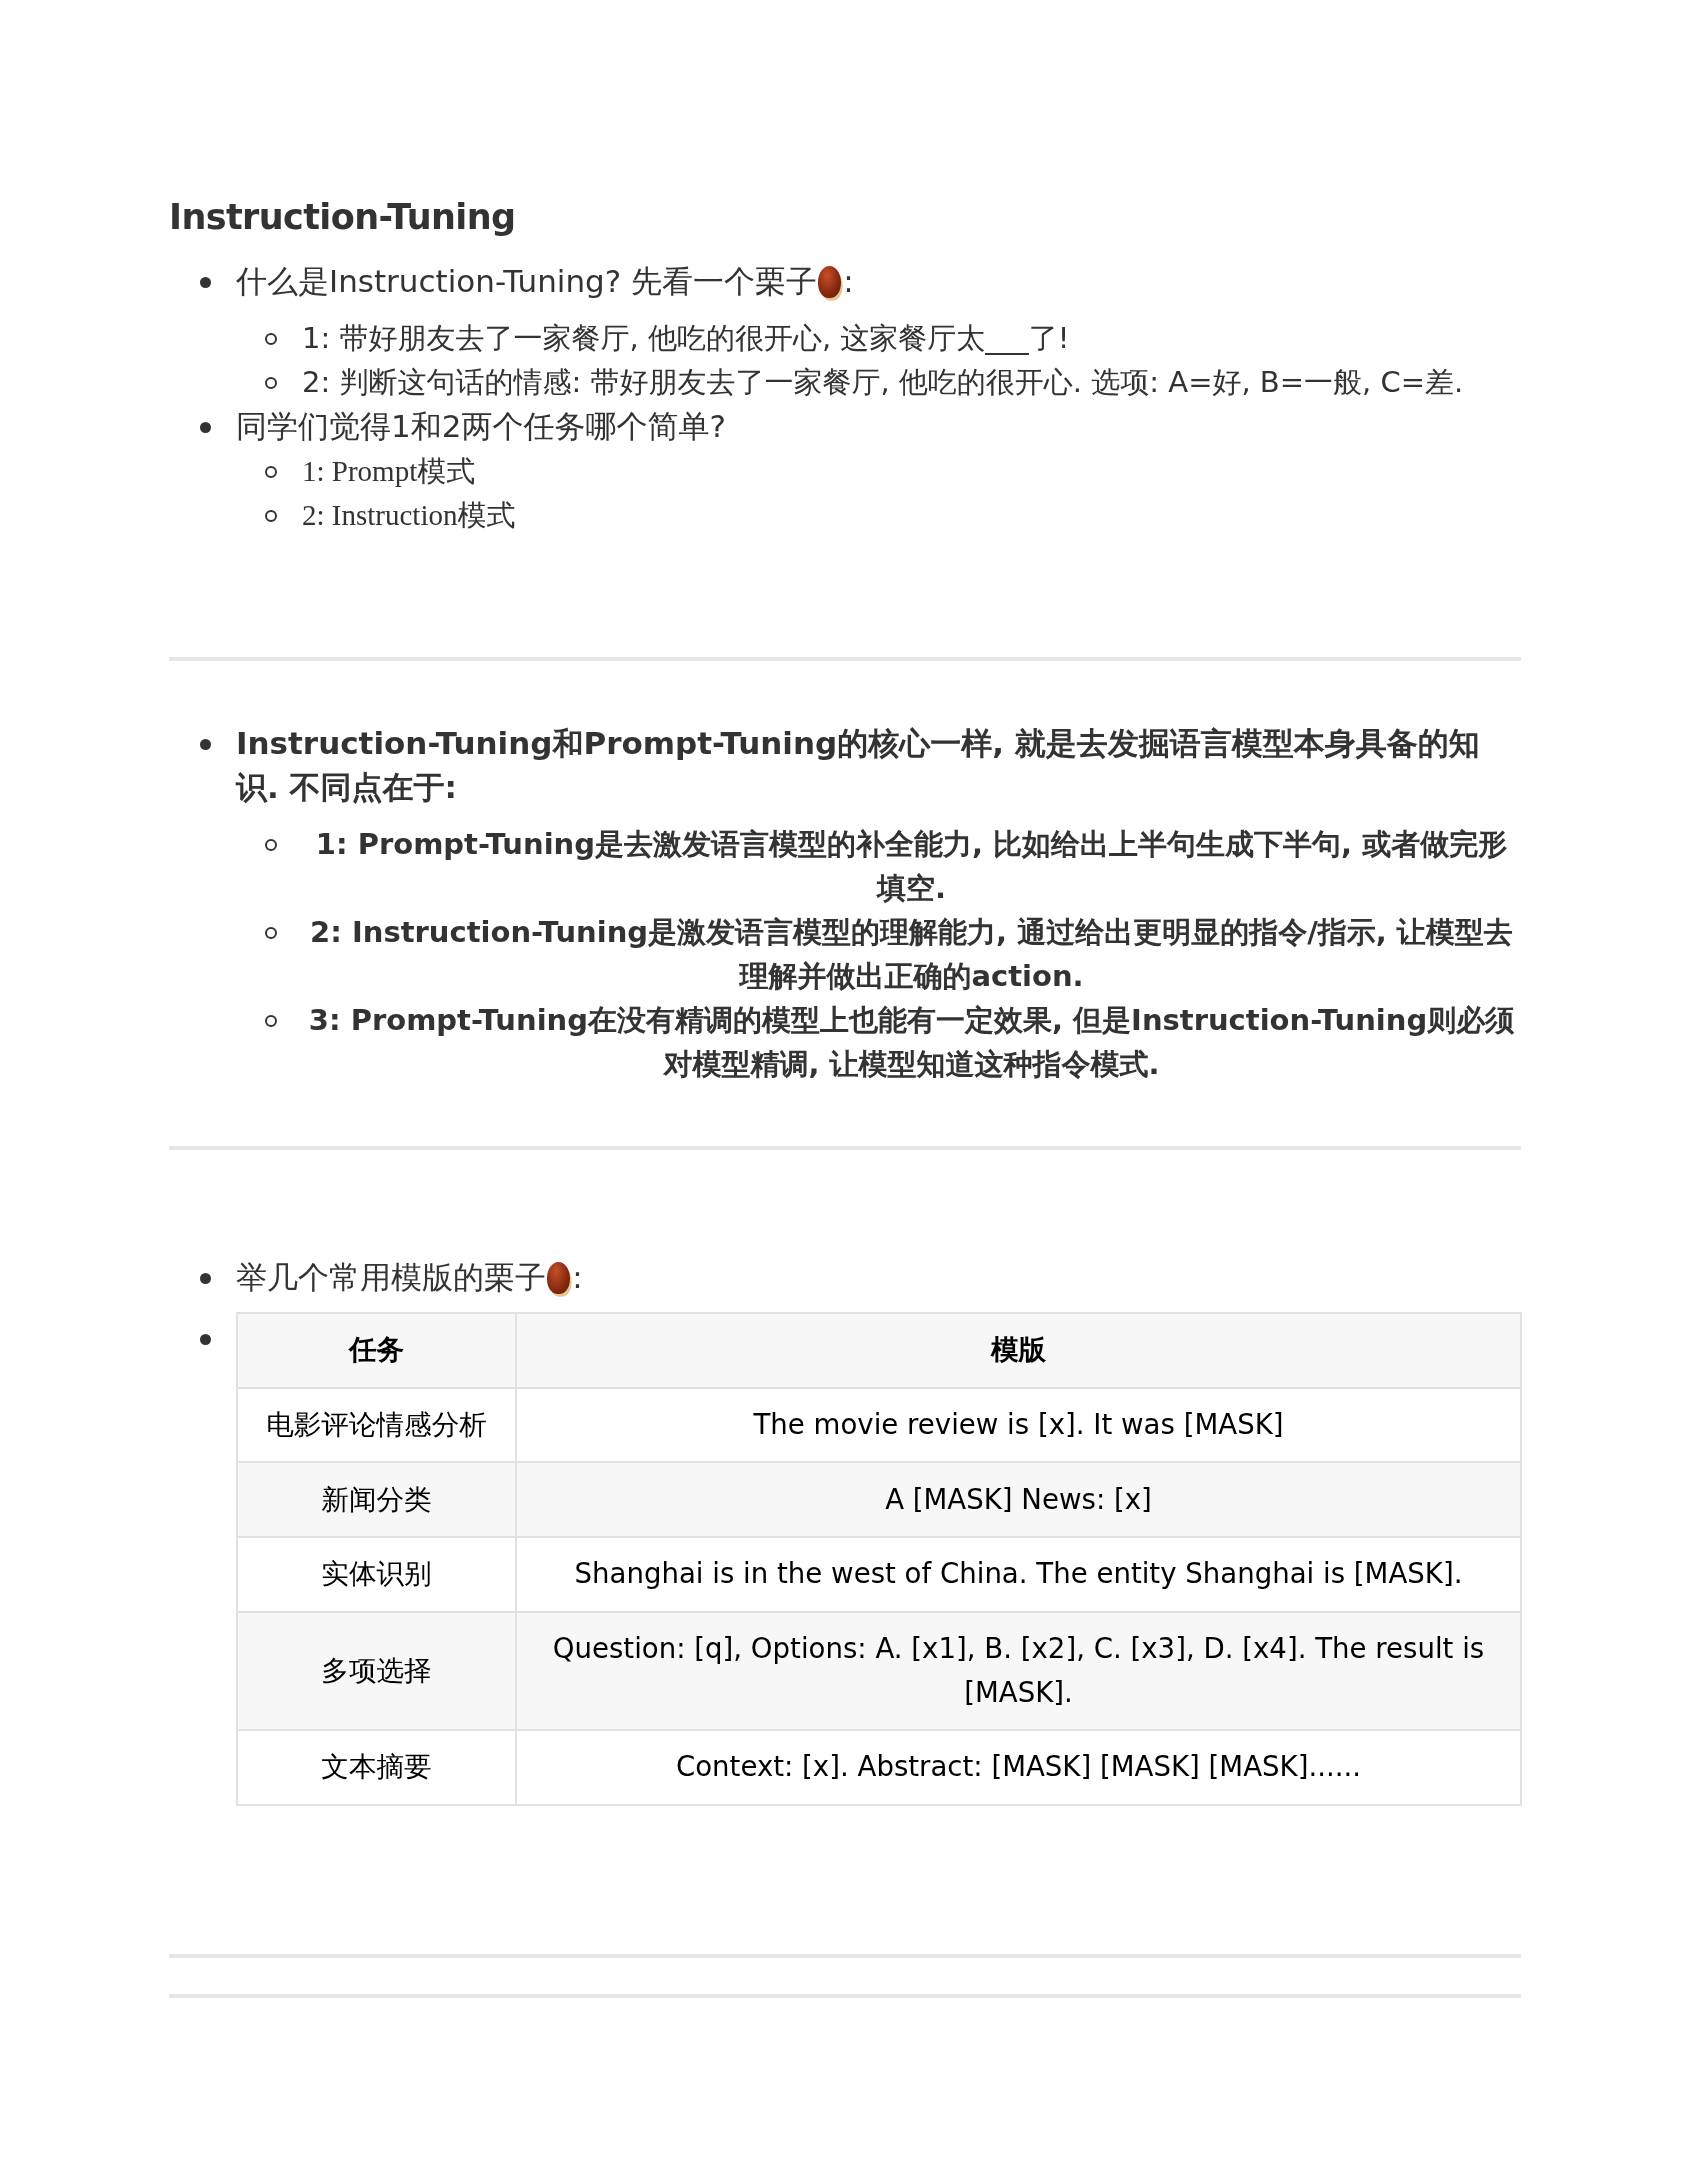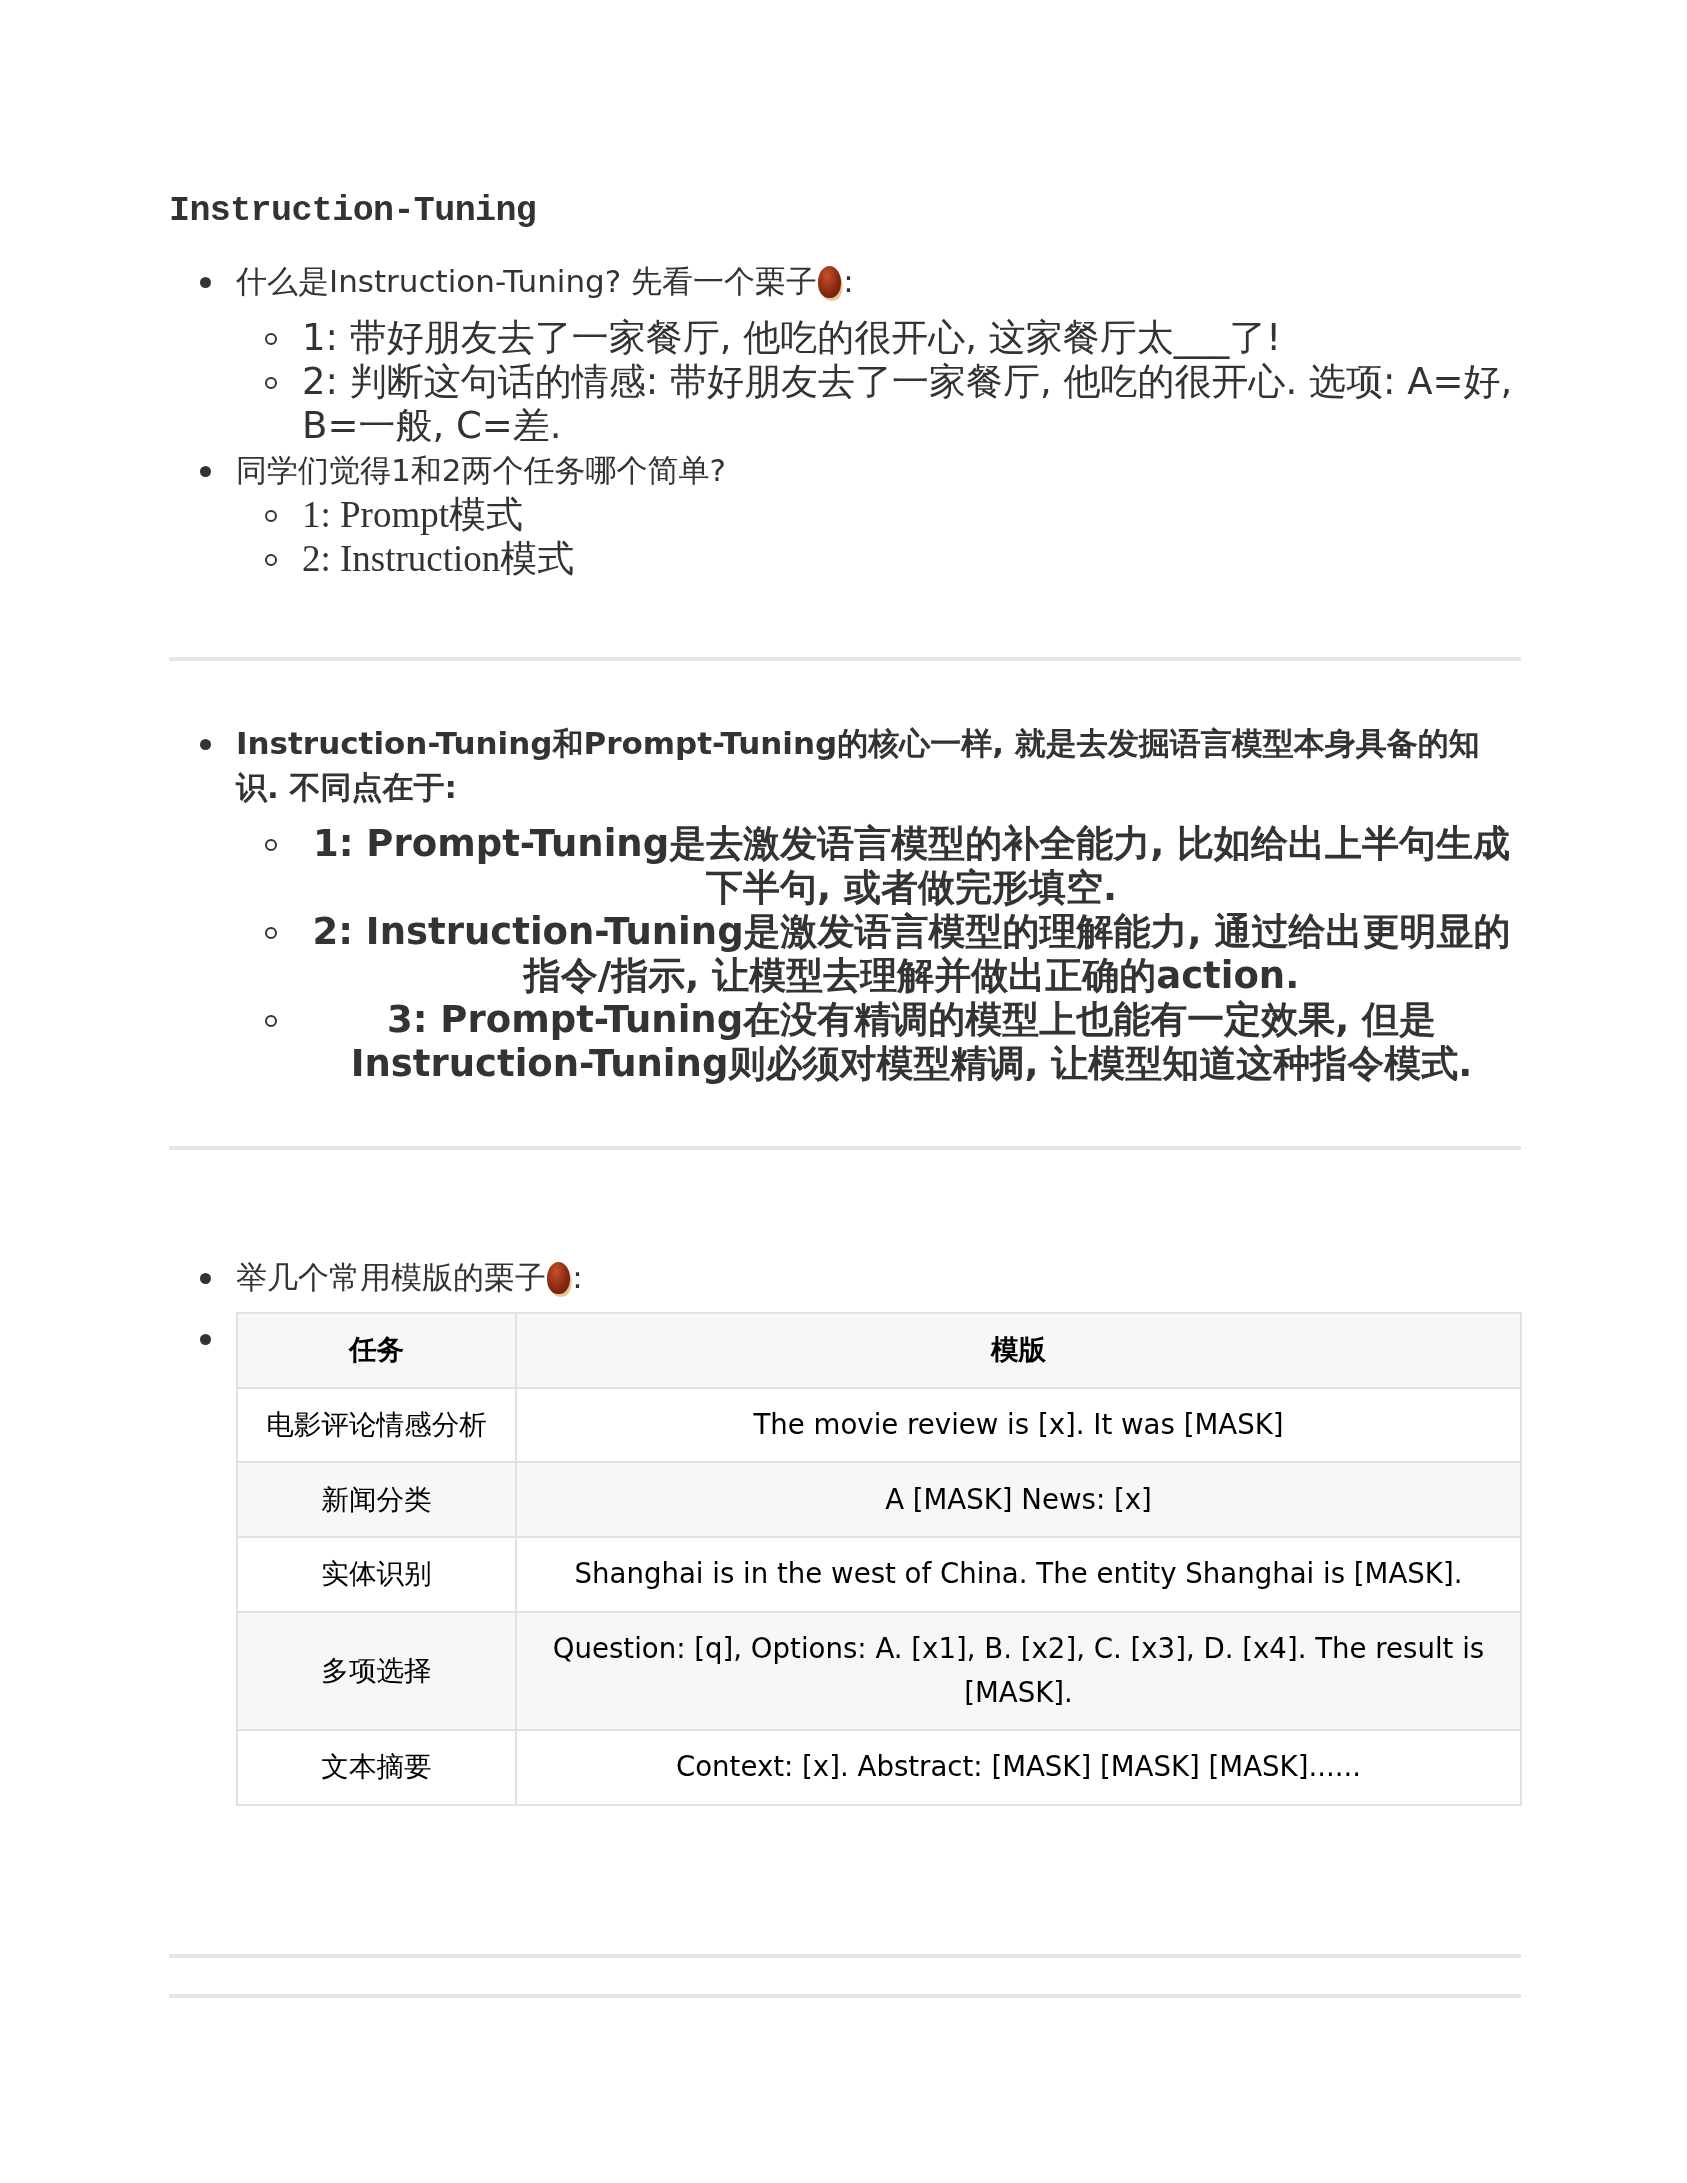--- a/index.html
+++ b/index.html
@@ -1,23 +1,23 @@
 <!DOCTYPE html>
 <html style="font-size:8.8px"><head>
 <meta charset="utf-8">
 <style>
   html, body { margin:0; padding:0; background:#ffffff; }
   body { width:1687px; height:2183px; position:relative; overflow:hidden;
          font-family:"DejaVu Sans","Liberation Sans",sans-serif; color:#333333; }
   .page { position:absolute; left:169px; top:0; width:1352px; }
-  h2 { position:absolute; left:0; top:186px; margin:0; font-size:35px; font-weight:bold; color:#333; line-height:50px; letter-spacing:-0.6px;font-family:Liberation Mono, monospace; }
+  h2 { position:absolute; left:0; top:192px; margin:0; font-size:35px; font-weight:bold; color:#333; line-height:50px; letter-spacing:-0.6px; }
   ul { list-style:none; margin:0; padding:0; }
   .l1 { position:relative; padding-left:67px; font-size:31px; line-height:44px; }
   .l1::before { content:""; position:absolute; left:31px; top:17.6px; width:11px; height:11px; border-radius:50%; background:#333; }
-  .l2 { position:relative; padding-left:133px; font-size:37px; line-height:44px; }
+  .l2 { position:relative; padding-left:133px; font-size:29px; line-height:44px; }
   .l2::before { content:""; position:absolute; left:96px; top:16.5px; width:8.3px; height:8.3px; border-radius:50%; border:2.2px solid #333; }
   .hr { position:absolute; left:0; width:1352px; height:4.4px; background:#e6e6e6; }
   .chestnut { display:inline-block; width:23px; height:32px; vertical-align:-5.5px; border-radius:50% 50% 45% 45%;
               background:radial-gradient(ellipse at 40% 30%, #c4502a 0%, #8a2a10 55%, #5a1a08 100%);
               box-shadow: 2.2px 3.3px 0 -0.6px #e8c58a; margin:0 2.2px 0 1.1px; }
   .block { position:absolute; left:0; width:1352px; }
   table { border-collapse:collapse; font-size:27.6px; line-height:44px; width:1286px; }
   th, td { border:2.2px solid #dfe2e5; text-align:center; padding:14.3px 16.5px; color:#000000; }
   th { font-weight:bold; background:#f7f7f7; }
   tr.alt td { background:#f7f7f7; }

